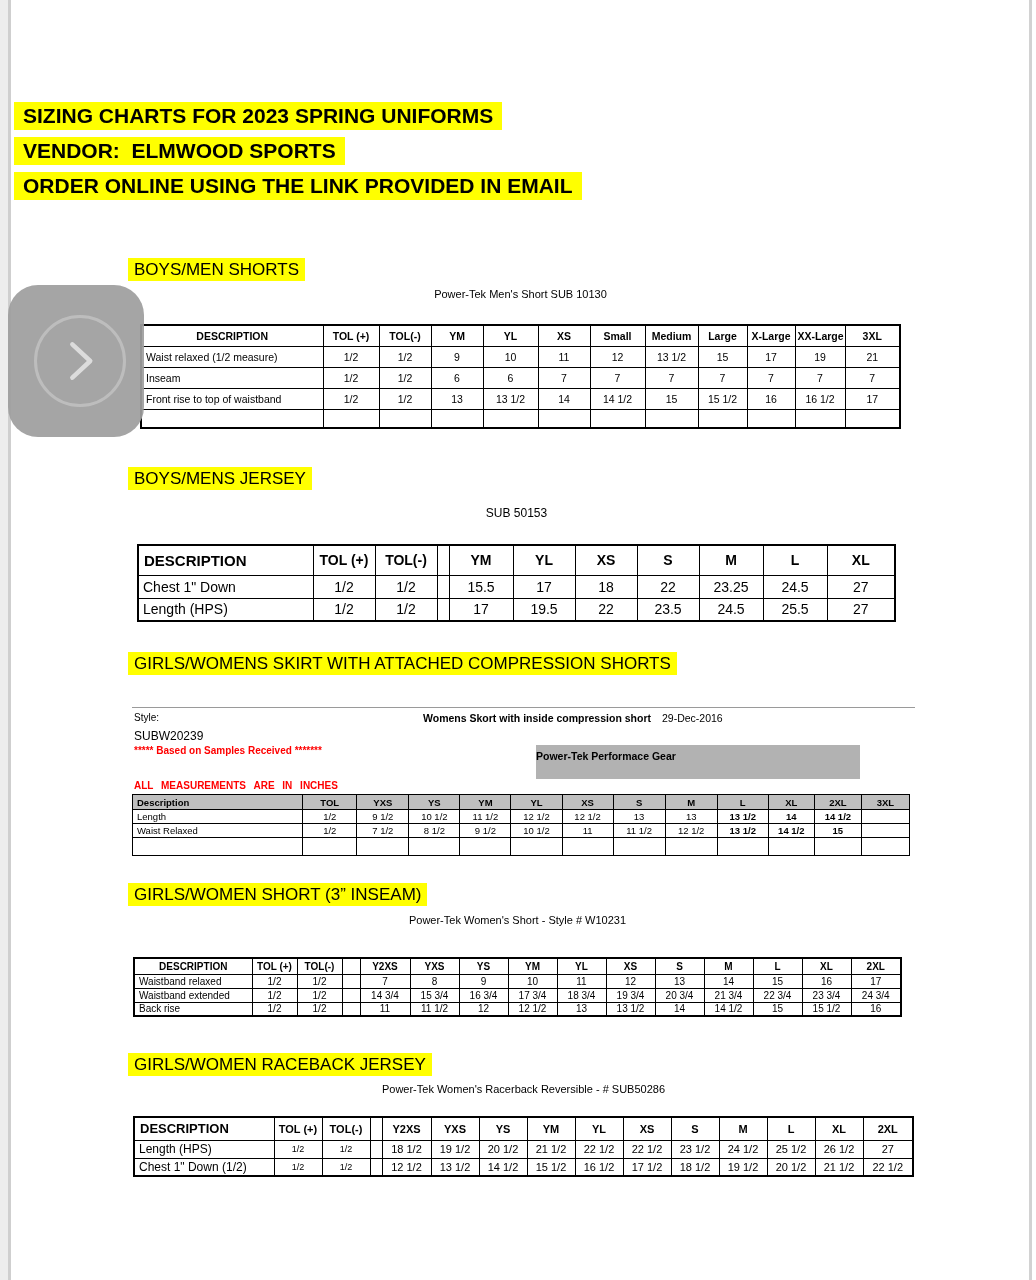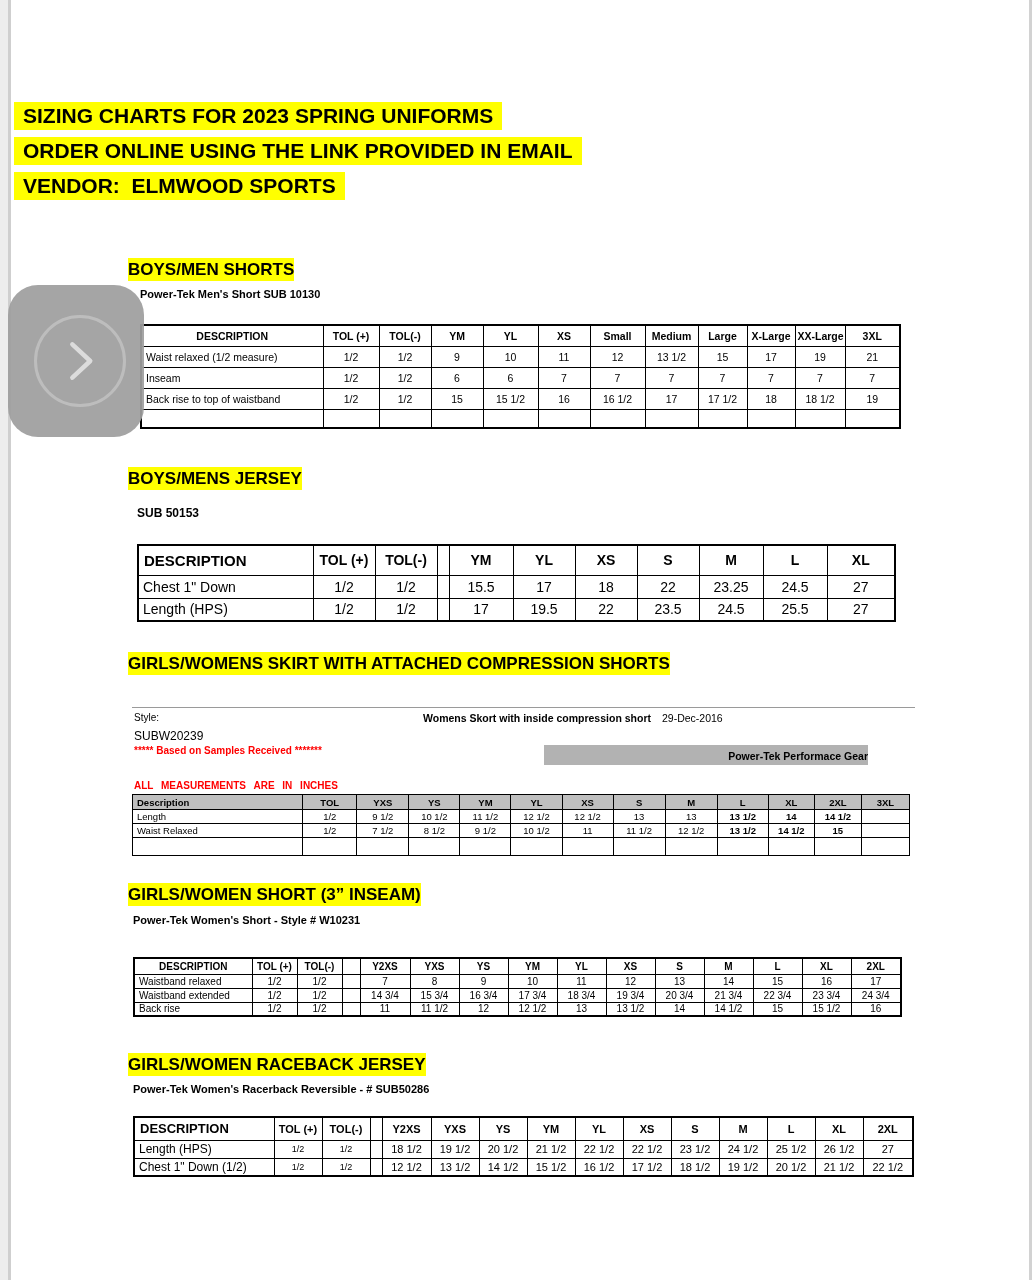--- a/index.html
+++ b/index.html
@@ -12,24 +12,24 @@
     background:#ededed; border-right:3px solid #cfcfcf; }
   .edge-right { position:absolute; left:1029px; top:0; width:3px; height:1280px;
     background:#d2d2d2; }
 
   .title-block { position:absolute; top:102px; left:14px; width:1012px; }
   .title-line { margin-bottom:7px; }
   .title-line span { display:inline-block; background:#ffff00; font-weight:bold;
     font-size:21px; line-height:26px; padding:1px 9px; white-space:pre; }
 
   .section-heading { position:absolute; left:128px; }
-  .section-heading span { display:inline-block; background:#ffff00; font-weight:bold;
-    font-size:17px; line-height:21px; padding:1px 0; white-space:pre; }
-
-  .subtitle { position:absolute; text-align:left; font-weight:bold; font-size:11px; }
+  .section-heading span { display:inline-block; background:#ffff00; font-weight:normal;
+    font-size:17px; line-height:21px; padding:1px 6px; white-space:pre; }
+
+  .subtitle { position:absolute; text-align:center; font-weight:normal; font-size:11px; }
 
   table.sheet { border-collapse:collapse; table-layout:fixed; background:#fff; }
   table.sheet th, table.sheet td { border:1px solid #000; overflow:hidden;
     white-space:nowrap; padding:0 2px; }
   table.sheet th { font-weight:bold; text-align:center; }
   table.sheet td { text-align:center; font-weight:normal; }
   table.sheet td:first-child { text-align:left; padding-left:4px; }
   table.sheet td.bold { font-weight:bold; }
 
   .t1 { position:absolute; left:140px; top:324px; width:761px; font-size:10.5px; border:2px solid #000; }
@@ -45,22 +45,22 @@
 
   .skirt-sheet { position:absolute; left:132px; top:707px; width:783px; height:156px;
     border-top:1px solid #9a9a9a; }
   .skirt-style-label { position:absolute; left:2px; top:4px; font-size:10px; }
   .skirt-style-code { position:absolute; left:2px; top:21px; font-size:12px; }
   .skirt-samples-note { position:absolute; left:2px; top:37px; font-size:10px;
     font-weight:bold; color:#ff0000; }
   .skirt-product-title { position:absolute; left:230px; top:4px; width:350px;
     text-align:center; font-size:10.5px; font-weight:bold; }
   .skirt-date { position:absolute; left:530px; top:4px; font-size:10.5px; }
-  .skirt-brand-bar { position:absolute; left:404px; top:37px; width:324px; height:20px;
-    background:#b2b2b2; text-align:right; font-size:10.5px; font-weight:bold; line-height:22px;margin-left:8px; }
+  .skirt-brand-bar { position:absolute; left:404px; top:37px; width:324px; height:34px;
+    background:#b2b2b2; text-align:left; font-size:10.5px; font-weight:bold; line-height:22px; }
   .skirt-units-note { position:absolute; left:2px; top:72px; font-size:10px;
     font-weight:bold; color:#ff0000; word-spacing:5px; }
 
   .t3 { position:absolute; left:0; top:86px; width:778px; font-size:9.5px; border:1px solid #222; }
   .t3 th { background:#bfbfbf; height:15px; font-size:9.5px; border-color:#222; }
   .t3 th:first-child { text-align:left; padding-left:4px; }
   .t3 td { height:14px; border-color:#222; }
   .t3 tbody tr:last-child td { height:18px; }
 
   .t4 { position:absolute; left:133px; top:957px; width:769px; font-size:10px; border:2px solid #000; }
@@ -86,22 +86,22 @@
   }
 </style>
 </head>
 <body>
 
 <div class="edge-left"></div>
 <div class="edge-right"></div>
 
 <div class="title-block">
   <div class="title-line"><span>SIZING CHARTS FOR 2023 SPRING UNIFORMS</span></div>
+  <div class="title-line"><span>VENDOR:  ELMWOOD SPORTS</span></div>
   <div class="title-line"><span>ORDER ONLINE USING THE LINK PROVIDED IN EMAIL</span></div>
-  <div class="title-line"><span>VENDOR:  ELMWOOD SPORTS</span></div>
 </div>
 
 <div class="section-heading" style="top:258px;">
   <span>BOYS/MEN SHORTS</span>
 </div>
 <div class="subtitle" style="left:140px; top:288px; width:761px;">Power-Tek Men's Short SUB 10130</div>
 <table class="sheet t1">
     <colgroup>
       <col style="width: 182px;">
       <col style="width: 56px;">
@@ -155,32 +155,32 @@
         <td>6</td>
         <td>7</td>
         <td>7</td>
         <td>7</td>
         <td>7</td>
         <td>7</td>
         <td>7</td>
         <td>7</td>
       </tr>
       <tr>
-        <td>Back rise to top of waistband</td>
-        <td>1/2</td>
-        <td>1/2</td>
+        <td>Front rise to top of waistband</td>
+        <td>1/2</td>
+        <td>1/2</td>
+        <td>13</td>
+        <td>13 1/2</td>
+        <td>14</td>
+        <td>14 1/2</td>
         <td>15</td>
         <td>15 1/2</td>
         <td>16</td>
         <td>16 1/2</td>
         <td>17</td>
-        <td>17 1/2</td>
-        <td>18</td>
-        <td>18 1/2</td>
-        <td>19</td>
       </tr>
       <tr>
         <td></td>
         <td></td>
         <td></td>
         <td></td>
         <td></td>
         <td></td>
         <td></td>
         <td></td>

